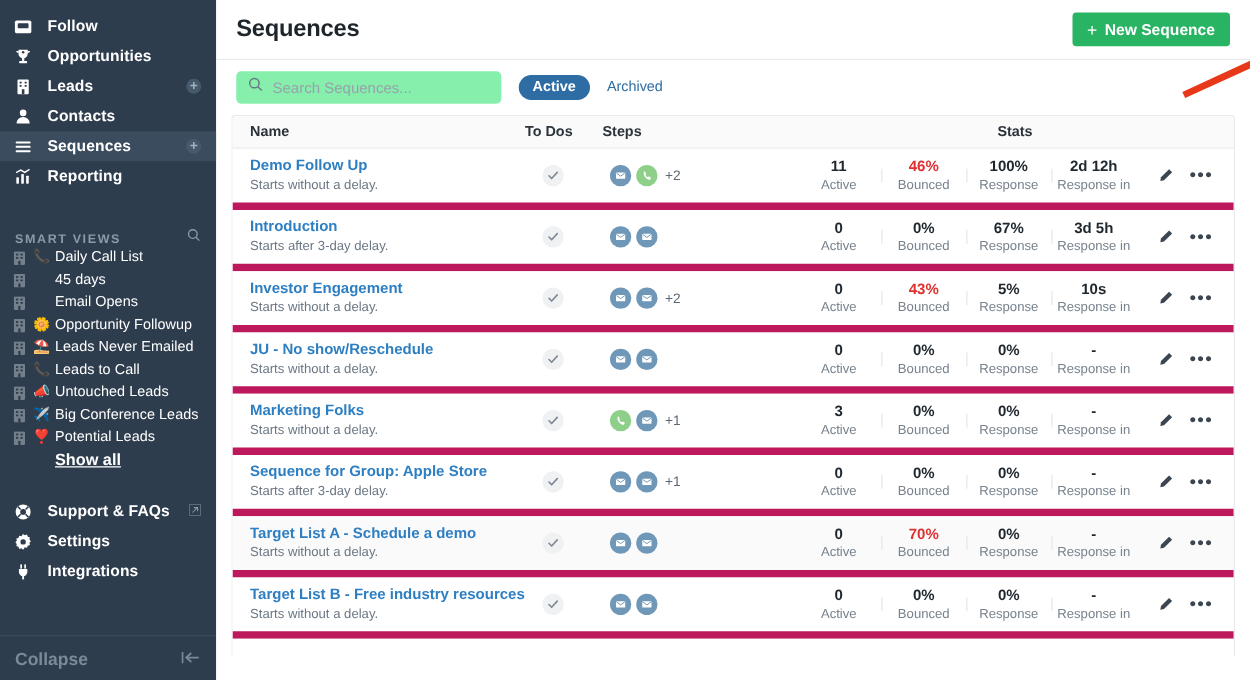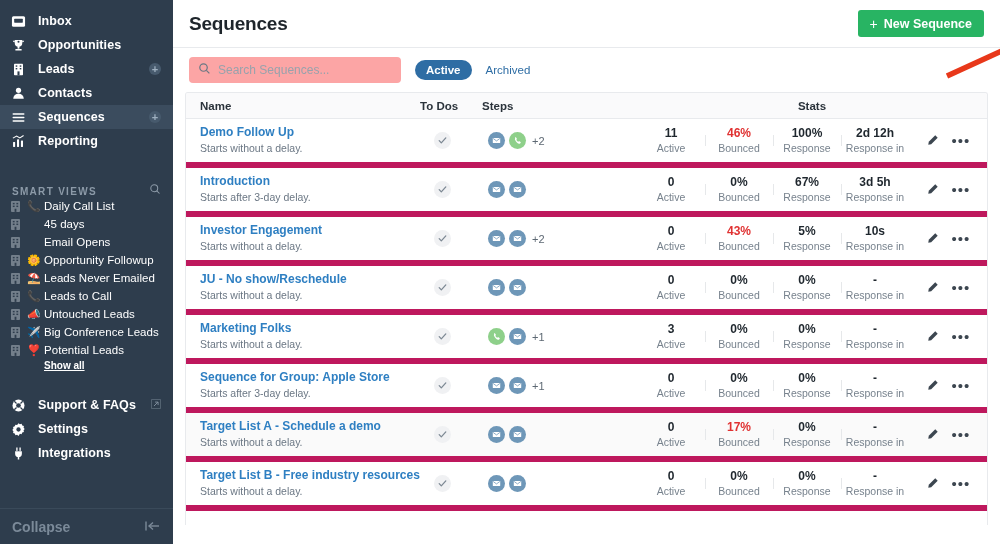--- a/index.html
+++ b/index.html
@@ -65,21 +65,21 @@
     font-size: 11.5px;
     color: #ffffff;
     cursor: pointer;
     white-space: nowrap;
   }
   .sv-item .bld { width: 16px; flex: 0 0 16px; display:flex; align-items:center; }
   .sv-item .emj { width: 17px; flex: 0 0 17px; font-size: 11px; line-height: 1; display:flex; align-items:center; }
   .sv-item .lbl { flex: 1 1 auto; letter-spacing: .05px; }
   .showall {
     padding-left: 44px; margin-top: 1px;
-    font-size: 10px; font-weight: bold; color: #ffffff;
+    font-size: 13px; font-weight: bold; color: #ffffff;
     text-decoration: underline; cursor: pointer;
   }
 
   .nav-bottom { margin-top: 22px; }
 
   .collapse-row {
     position: absolute; bottom: 0; left: 0; right: 0;
     height: 36px;
     border-top: 1px solid #3a4a5a;
     display: flex; align-items: center;
@@ -113,21 +113,21 @@
   .new-btn .pl { font-size: 14px; font-weight: normal; }
 
   .filterbar {
     height: 44px;
     display: flex; align-items: center;
     padding: 0 16px;
     gap: 14px;
   }
   .search-box {
     width: 212px; height: 26px;
-    background: #fca5a5;
+    background: #86efac;
     border-radius: 4px;
     display: flex; align-items: center;
     padding: 0 9px; gap: 7px;
   }
   .search-box input {
     border: none; outline: none; background: transparent;
     font-size: 12px; color: #4a5560;
     font-family: "Liberation Sans", sans-serif;
     width: 100%;
   }
@@ -226,21 +226,21 @@
 
     <div class="nav-main">
 
       <div class="nav-item">
         <span class="ico">
           <svg width="15" height="15" viewBox="0 0 16 16">
               <rect x="1" y="2.5" width="14" height="11" rx="1.6" fill="#fff"></rect>
               <rect x="3.4" y="5" width="9.2" height="4.2" rx="0.6" fill="#2e3d4d"></rect>
             </svg>
         </span>
-        <span class="lbl">Inbox</span>
+        <span class="lbl">Follow</span>
       </div>
 
       <div class="nav-item">
         <span class="ico">
           <svg width="15" height="15" viewBox="0 0 16 16">
               <path d="M4 2h8v3.2a4 4 0 0 1-8 0V2z" fill="#fff"></path>
               <path d="M2 3h2v1.6a2 2 0 0 1-2-1.6zM14 3h-2v1.6a2 2 0 0 0 2-1.6z" fill="#fff"></path>
               <rect x="7" y="8.4" width="2" height="3" fill="#fff"></rect>
               <rect x="4.6" y="11.6" width="6.8" height="1.8" rx="0.6" fill="#fff"></rect>
               <circle cx="8" cy="4" r="1.1" fill="#2e3d4d"></circle>
@@ -899,21 +899,21 @@
                     <path d="M2 4.4l6 4.3 6-4.3" stroke="#6e97b8" stroke-width="1.4" fill="none"></path>
                   </svg>
                 </span>
               </div>
               <div class="cell-stats">
                 <div class="stat">
                   <div class="stat-val">0</div>
                   <div class="stat-lbl">Active</div>
                 </div>
                 <div class="stat">
-                  <div class="stat-val red">17%</div>
+                  <div class="stat-val red">70%</div>
                   <div class="stat-lbl">Bounced</div>
                 </div>
                 <div class="stat">
                   <div class="stat-val">0%</div>
                   <div class="stat-lbl">Response</div>
                 </div>
                 <div class="stat">
                   <div class="stat-val">-</div>
                   <div class="stat-lbl">Response in</div>
                 </div>

